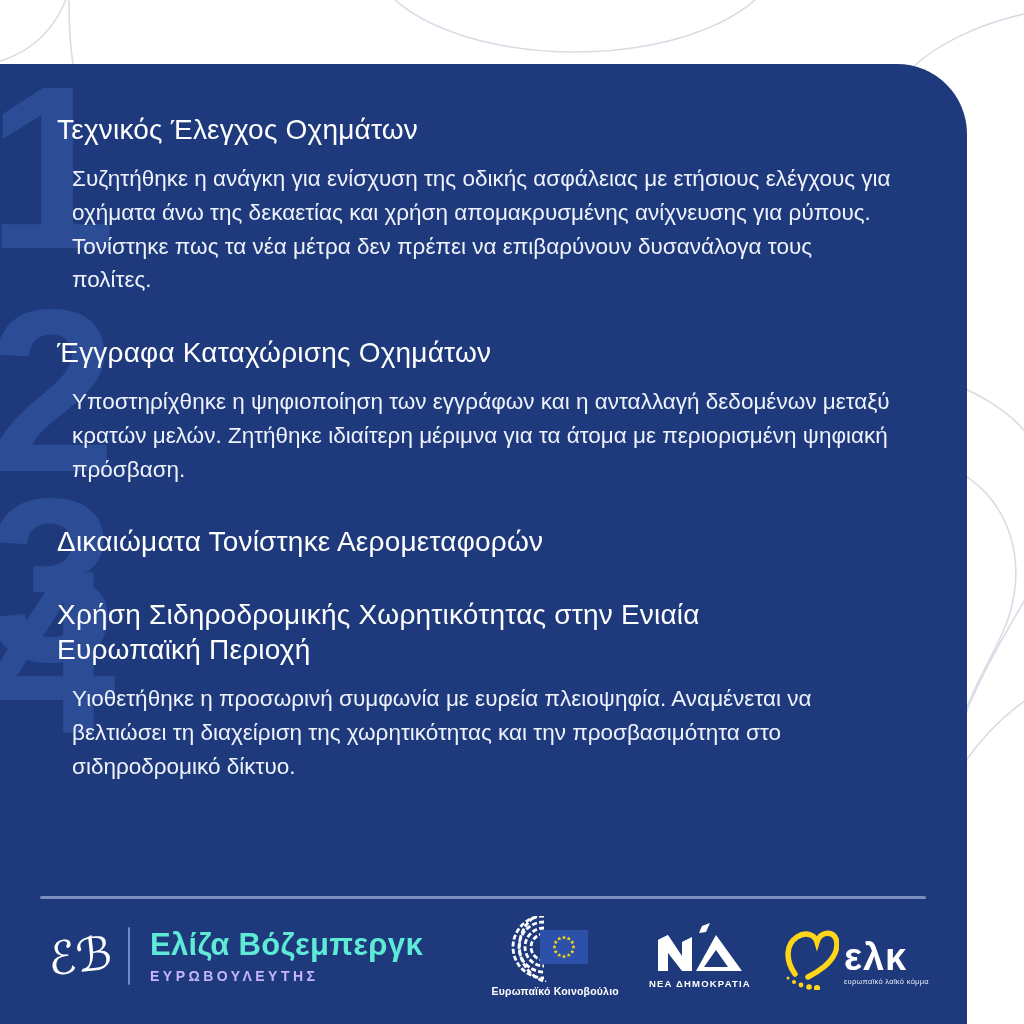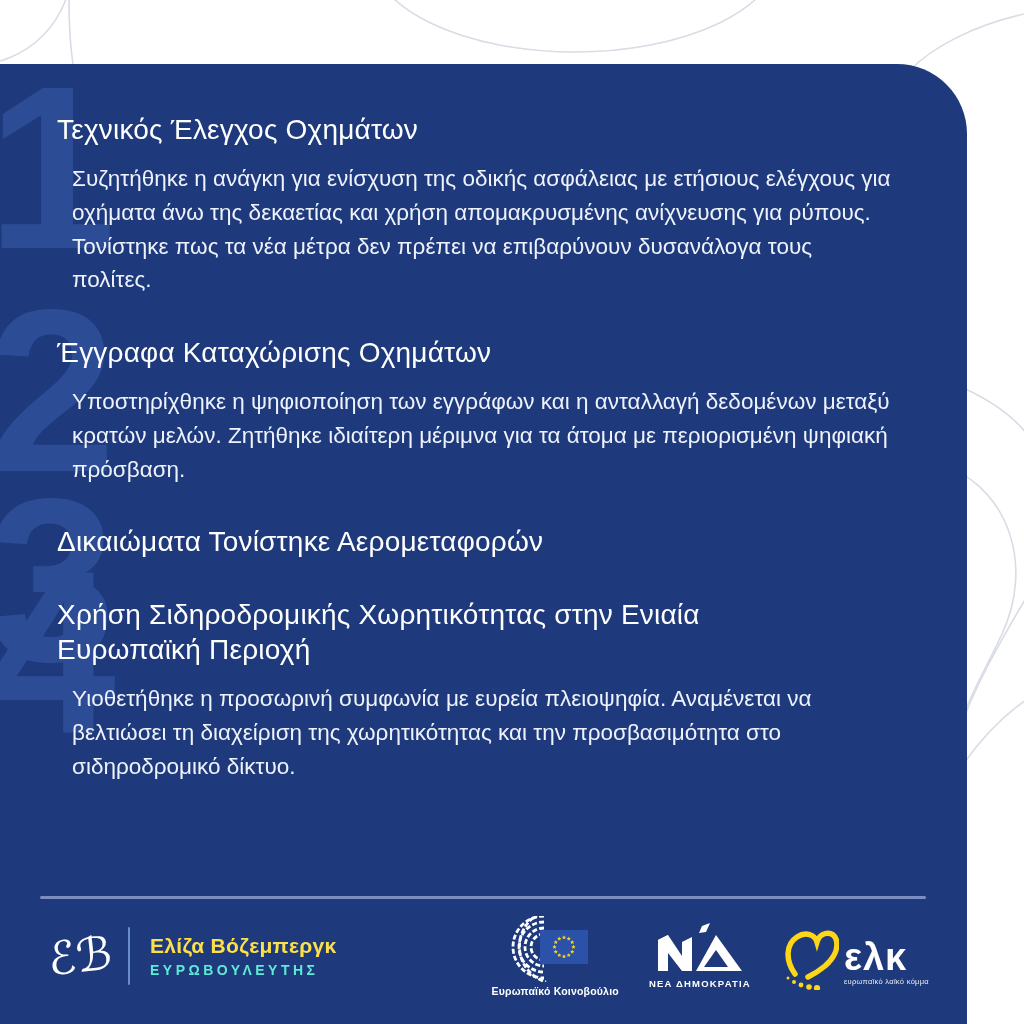--- a/index.html
+++ b/index.html
@@ -37,22 +37,22 @@
     position:absolute;left:0;right:0;bottom:0;height:122px;
     display:flex;align-items:center;justify-content:space-between;
     padding:0 38px 14px 48px;box-sizing:border-box;
   }
   .identity{display:flex;align-items:center;}
   .monogram{
     font-family:"DejaVu Sans",sans-serif;
     font-size:46px;color:#ffffff;transform:rotate(-6deg);line-height:1;
   }
   .v-divider{width:2px;height:58px;background:#7aa3d9;opacity:.8;margin:0 20px 0 16px;border-radius:1px;}
-  .name{font-size:21px;font-weight:bold;color:#fde047;letter-spacing:.3px;line-height:1.1;}
-  .role{margin-top:5px;font-size:14px;font-weight:bold;letter-spacing:3.5px;color:#5eead4;}
+  .name{font-size:31px;font-weight:bold;color:#5eead4;letter-spacing:.3px;line-height:1.1;}
+  .role{margin-top:5px;font-size:14px;font-weight:bold;letter-spacing:3.5px;color:#c4b5fd;}
   .logos{display:flex;align-items:center;gap:30px;}
   .logo{display:flex;flex-direction:column;align-items:center;justify-content:space-between;}
   .logo-caption{color:#ffffff;font-weight:bold;text-align:center;}
   .ep-caption{font-size:10.5px;margin-top:3px;letter-spacing:.2px;margin-left:36px;}
   .nd-caption{font-size:9.5px;margin-top:5px;letter-spacing:1.2px;}
   .epp{flex-direction:row;align-items:flex-end;gap:5px;}
   .epp-text{display:flex;flex-direction:column;align-items:flex-start;padding-bottom:4px;}
   .epp-wordmark{font-size:38px;font-weight:bold;color:#ffffff;line-height:.85;letter-spacing:1px;}
   .epp-caption{font-size:7.5px;color:#e8ecf6;margin-top:4px;letter-spacing:.3px;}
 </style>

